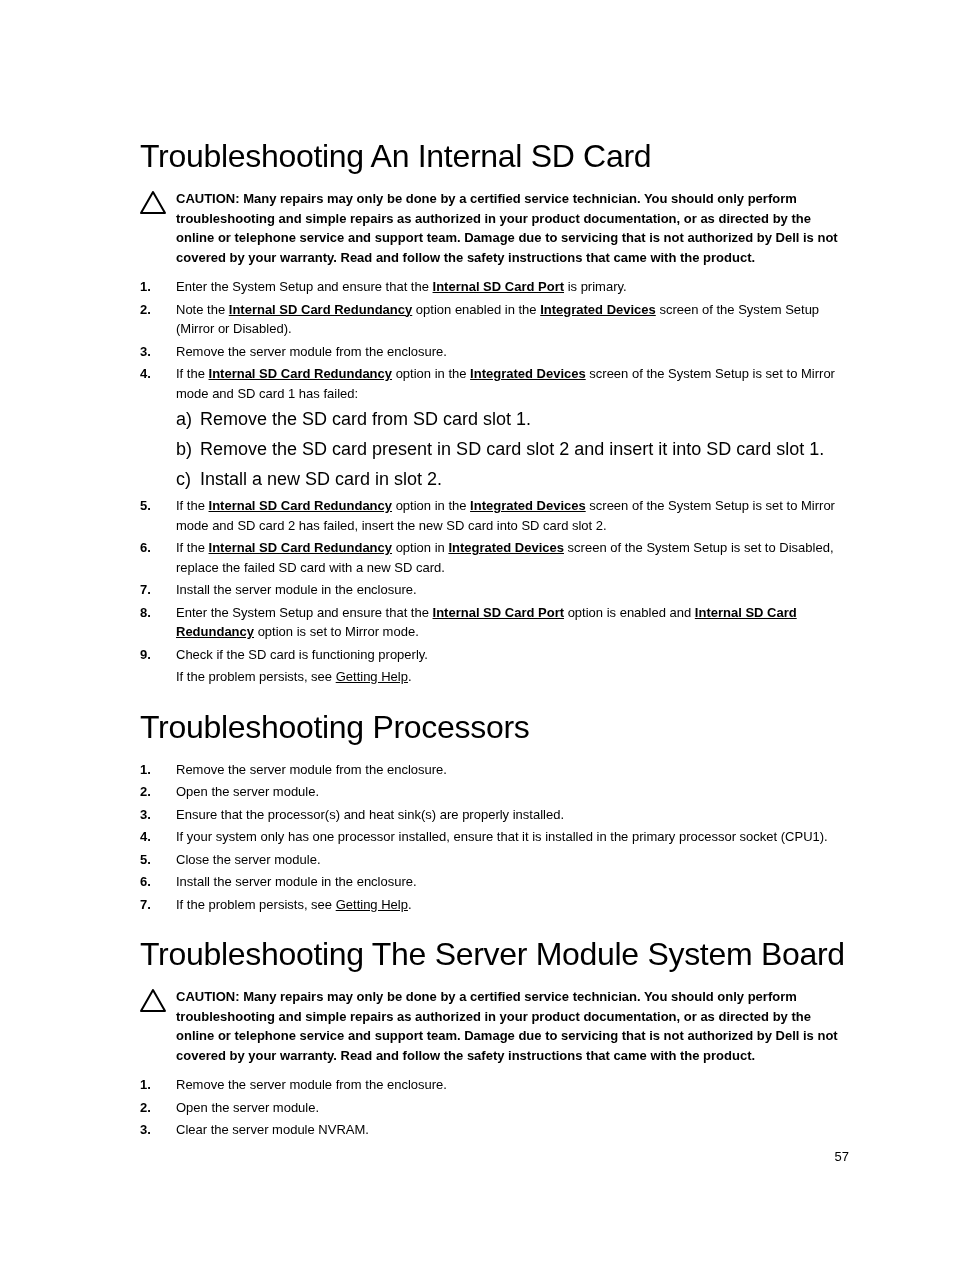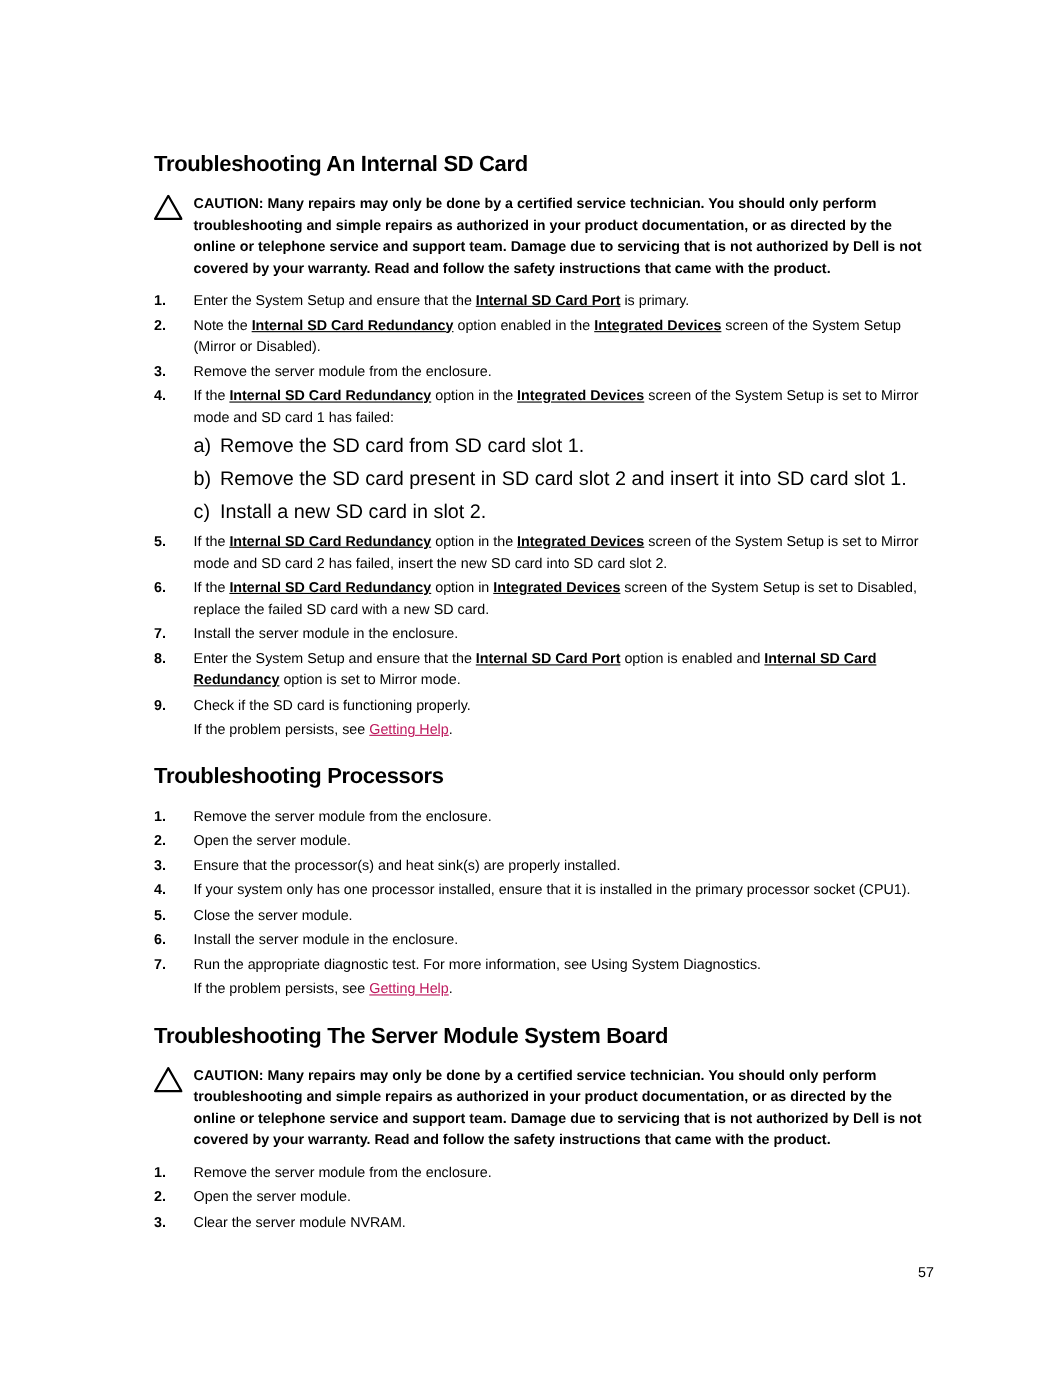--- a/index.html
+++ b/index.html
@@ -6,22 +6,22 @@
     body {
       width: 954px;
       height: 1268px;
       background: #fff;
       font-family: Arial, Helvetica, sans-serif;
       color: #000;
       padding: 138px 105px 60px 140px;
       position: relative;
     }
     h2 {
-      font-size: 20px;
-      font-weight: bold;
+      font-size: 32px;
+      font-weight: normal;
       font-stretch: condensed;
       letter-spacing: -0.3px;
       margin-bottom: 14px;
     }
     .caution-block {
       display: flex;
       align-items: flex-start;
       margin-bottom: 10px;
     }
     .caution-icon {
@@ -74,21 +74,21 @@
       position: absolute;
       left: 0;
     }
     .para {
       font-size: 13px;
       line-height: 1.5;
       margin-top: 3px;
     }
     b { font-weight: bold; text-decoration: underline; }
     a.link {
-      color: #be185d;
+      color: #000000;
       text-decoration: underline;
     }
     .pagenum {
       position: absolute;
       bottom: 104px;
       right: 105px;
       font-size: 13px;
     }
   </style>
 </head>
@@ -127,21 +127,21 @@
 
 <h2>Troubleshooting Processors</h2>
 
 <ol class="main-list">
   <li>Remove the server module from the enclosure.</li>
   <li>Open the server module.</li>
   <li>Ensure that the processor(s) and heat sink(s) are properly installed.</li>
   <li>If your system only has one processor installed, ensure that it is installed in the primary processor socket (CPU1).</li>
   <li>Close the server module.</li>
   <li>Install the server module in the enclosure.</li>
-  <li><span>Run the appropriate diagnostic test. For more information, see Using System Diagnostics.</span>
+  <li>
     <div class="para"><span>If the problem persists, see </span><a href="#" class="link">Getting Help</a>.</div>
   </li>
 </ol>
 
 <h2>Troubleshooting The Server Module System Board</h2>
 
 <div class="caution-block">
   <span class="caution-icon">
     <svg viewBox="0 0 26 24">
         <path d="M13 1 L25 22 L1 22 Z" fill="none" stroke="#000" stroke-width="2" stroke-linejoin="round"></path>

